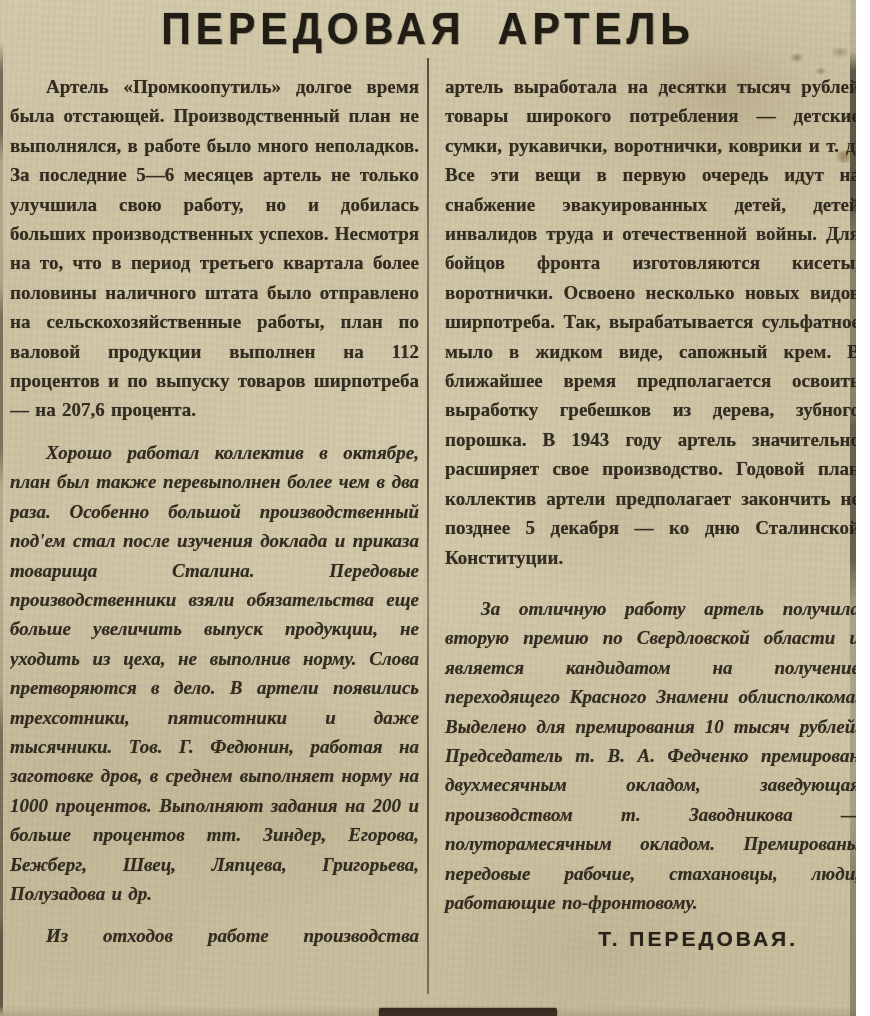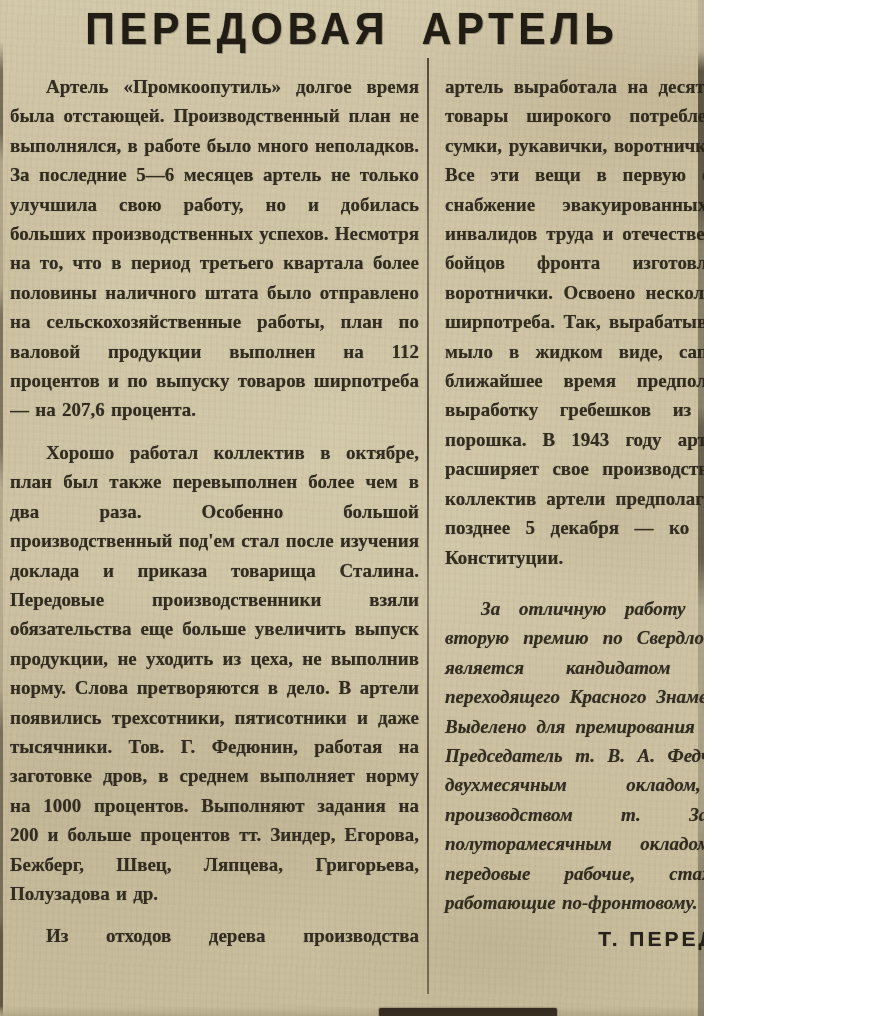--- a/index.html
+++ b/index.html
@@ -1,21 +1,21 @@
 <!DOCTYPE html>
 <html><head>
 <meta charset="utf-8">
 <style>
   html,body{margin:0;padding:0;}
   body{
     width:870px;height:1016px;overflow:hidden;
     font-family:"Liberation Serif", serif;
   }
   .page{
-    position:relative;width:704px;height:1016px;overflow:hidden;
+    position:relative;width:856px;height:1016px;overflow:hidden;
     background-color:#ccc2a2;
     background-image:
       radial-gradient(ellipse 320px 200px at 86% 10%, rgba(140,118,78,0.16), transparent 70%),
       radial-gradient(ellipse 420px 320px at 8% 78%, rgba(118,98,66,0.10), transparent 72%),
       radial-gradient(ellipse 520px 420px at 48% 42%, rgba(255,250,228,0.12), transparent 75%),
       radial-gradient(ellipse 260px 140px at 70% 93%, rgba(120,100,64,0.10), transparent 70%),
       linear-gradient(180deg,#d3c9ab 0%,#ccc2a2 28%,#cfc5a6 58%,#c8be9d 100%);
     color:#2e281d;
   }
   .texture{
@@ -49,21 +49,21 @@
   .col-right{width:415px;}
   .para{
     margin:0;text-align:justify;
     font-size:19px;line-height:29.4px;font-weight:bold;
     color:#332d21;
     text-shadow:0 0 0.8px rgba(51,45,33,0.55);
     word-spacing:1.5px;
   }
   .para.indent{text-indent:36px;}
   .para.fill-last{text-align-last:justify;}
-  .col-left .para + .para{margin-top:13px;}
+  .col-left .para + .para{margin-top:13px;font-style:italic;}
   .col-right .para + .para{margin-top:22px;font-style:italic;}
   .signature{
     margin:10px 0 0 0;text-align:right;padding-right:62px;
     font-family:"Liberation Sans", sans-serif;font-weight:bold;
     font-size:21px;letter-spacing:3px;color:#27221a;
     text-shadow:0 0 0.8px rgba(39,34,26,0.6);
   }
   .col-divider{
     position:absolute;left:427px;top:58px;width:2px;height:936px;
     background:linear-gradient(180deg,
@@ -117,21 +117,21 @@
   <div class="texture"></div>
 
   <h1 class="title">ПЕРЕДОВАЯ АРТЕЛЬ</h1>
 
   <div class="col-divider"></div>
 
   <div class="columns">
     <div class="col col-left">
       <p class="para indent">Артель «Промкоопутиль» долгое время была отстающей. Производственный план не выполнялся, в работе было много неполадков. За последние 5—6 месяцев артель не только улучшила свою работу, но и добилась больших производственных успехов. Несмотря на то, что в период третьего квартала более половины наличного штата было отправлено на сельскохозяйственные работы, план по валовой продукции выполнен на 112 процентов и по выпуску товаров ширпотреба — на 207,6 процента.</p>
       <p class="para indent">Хорошо работал коллектив в октябре, план был также перевыполнен более чем в два раза. Особенно большой производственный под'ем стал после изучения доклада и приказа товарища Сталина. Передовые производственники взяли обязательства еще больше увеличить выпуск продукции, не уходить из цеха, не выполнив норму. Слова претворяются в дело. В артели появились трехсотники, пятисотники и даже тысячники. Тов. Г. Федюнин, работая на заготовке дров, в среднем выполняет норму на 1000 процентов. Выполняют задания на 200 и больше процентов тт. Зиндер, Егорова, Бежберг, Швец, Ляпцева, Григорьева, Полузадова и др.</p>
-      <p class="para indent fill-last">Из отходов дерева производства</p>
+      <p class="para indent fill-last">Из отходов работе производства</p>
     </div>
     <div class="col col-right">
       <p class="para">артель выработала на десятки тысяч рублей товары широкого потребления — детские сумки, рукавички, воротнички, коврики и т. д. Все эти вещи в первую очередь идут на снабжение эвакуированных детей, детей инвалидов труда и отечественной войны. Для бойцов фронта изготовляются кисеты, воротнички. Освоено несколько новых видов ширпотреба. Так, вырабатывается сульфатное мыло в жидком виде, сапожный крем. В ближайшее время предполагается освоить выработку гребешков из дерева, зубного порошка. В 1943 году артель значительно расширяет свое производство. Годовой план коллектив артели предполагает закончить не позднее 5 декабря — ко дню Сталинской Конституции.</p>
       <p class="para indent">За отличную работу артель получила вторую премию по Свердловской области и является кандидатом на получение переходящего Красного Знамени облисполкома. Выделено для премирования 10 тысяч рублей. Председатель т. В. А. Федченко премирован двухмесячным окладом, заведующая производством т. Заводникова — полуторамесячным окладом. Премированы передовые рабочие, стахановцы, люди, работающие по-фронтовому.</p>
       <p class="signature">Т. ПЕРЕДОВАЯ.</p>
     </div>
   </div>
 
   <div class="edge-left"></div>
   <div class="edge-right"></div>

